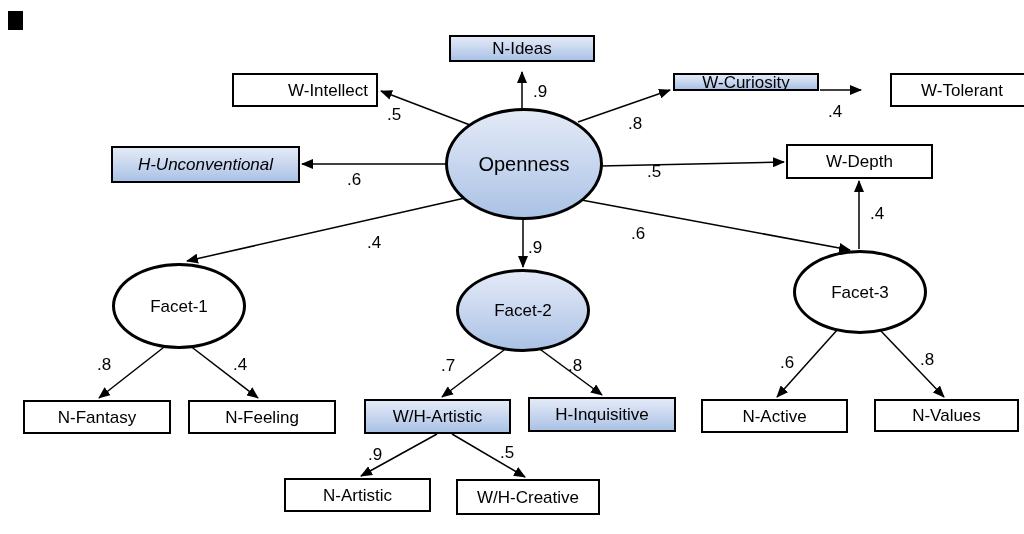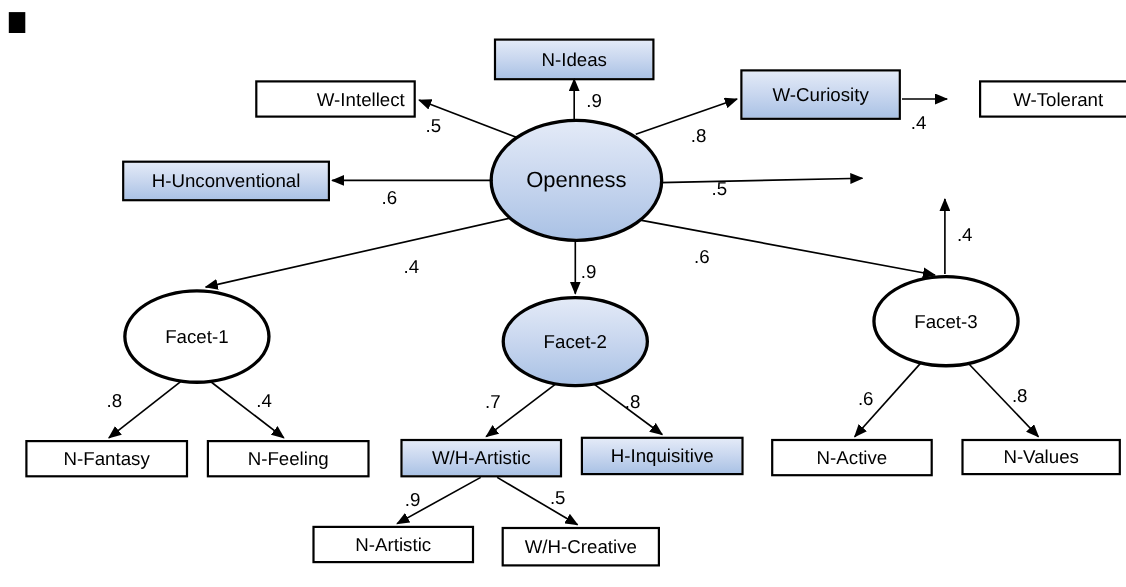--- a/index.html
+++ b/index.html
@@ -82,25 +82,26 @@
       <line x1="437" y1="434" x2="361" y2="476" marker-end="url(#arrow)"></line>
       <line x1="452" y1="434" x2="525" y2="477" marker-end="url(#arrow)"></line>
     </g>
   </svg>
 
   <div class="node ellipse fill-blue openness-text" style="left:445px; top:108px; width:158px; height:112px;">Openness</div>
   <div class="node ellipse fill-white" style="left:112px; top:263px; width:134px; height:86px;">Facet-1</div>
   <div class="node ellipse fill-blue" style="left:456px; top:269px; width:134px; height:83px;">Facet-2</div>
   <div class="node ellipse fill-white" style="left:793px; top:250px; width:134px; height:84px;">Facet-3</div>
 
-  <div class="node fill-blue" style="left:449px; top:35px; width:146px; height:38px;">N-Ideas</div>
+  <div class="node fill-blue" style="left:449px; top:35px; width:146px; height:27px;">N-Ideas</div>
   <div class="node fill-white" style="left:232px; top:73px; width:146px; height:34px;padding-left:46px;">W-Intellect</div>
-  <div class="node fill-blue" style="left:673px; top:63px; width:146px; height:46px;">W-Curiosity</div>
+  <div class="node fill-blue" style="left:673px; top:73px; width:146px; height:18px;">W-Curiosity</div>
   <div class="node fill-white" style="left:890px; top:73px; width:144px; height:34px;">W-Tolerant</div>
-  <div class="node fill-blue" style="left:111px; top:146px; width:189px; height:37px;">H-Unconventional</div>
+  <div class="node fill-blue" style="left:111px; top:146px; width:189px; height:37px;font-style:italic;">H-Unconventional</div>
+  <div class="node fill-white" style="left:786px; top:144px; width:147px; height:35px;">W-Depth</div>
   <div class="node fill-white" style="left:23px; top:400px; width:148px; height:34px;">N-Fantasy</div>
   <div class="node fill-white" style="left:188px; top:400px; width:148px; height:34px;">N-Feeling</div>
   <div class="node fill-blue" style="left:364px; top:399px; width:147px; height:35px;text-align:center;">W/H-Artistic</div>
   <div class="node fill-blue" style="left:528px; top:397px; width:148px; height:35px;">H-Inquisitive</div>
   <div class="node fill-white" style="left:284px; top:478px; width:147px; height:34px;">N-Artistic</div>
   <div class="node fill-white" style="left:456px; top:479px; width:144px; height:36px;">W/H-Creative</div>
   <div class="node fill-white" style="left:701px; top:399px; width:147px; height:34px;">N-Active</div>
   <div class="node fill-white" style="left:874px; top:399px; width:145px; height:33px;">N-Values</div>
 
   <span class="coef" style="left:540px; top:92px;">.9</span>

